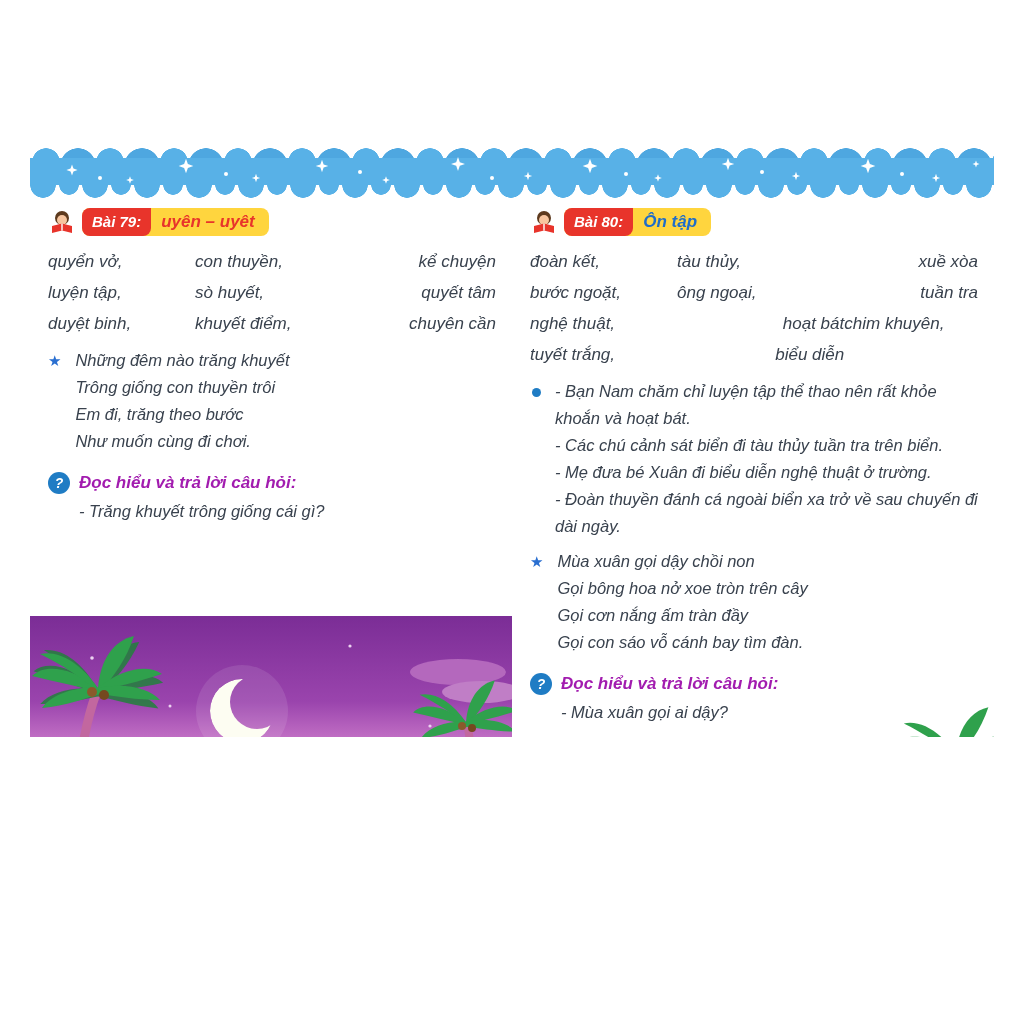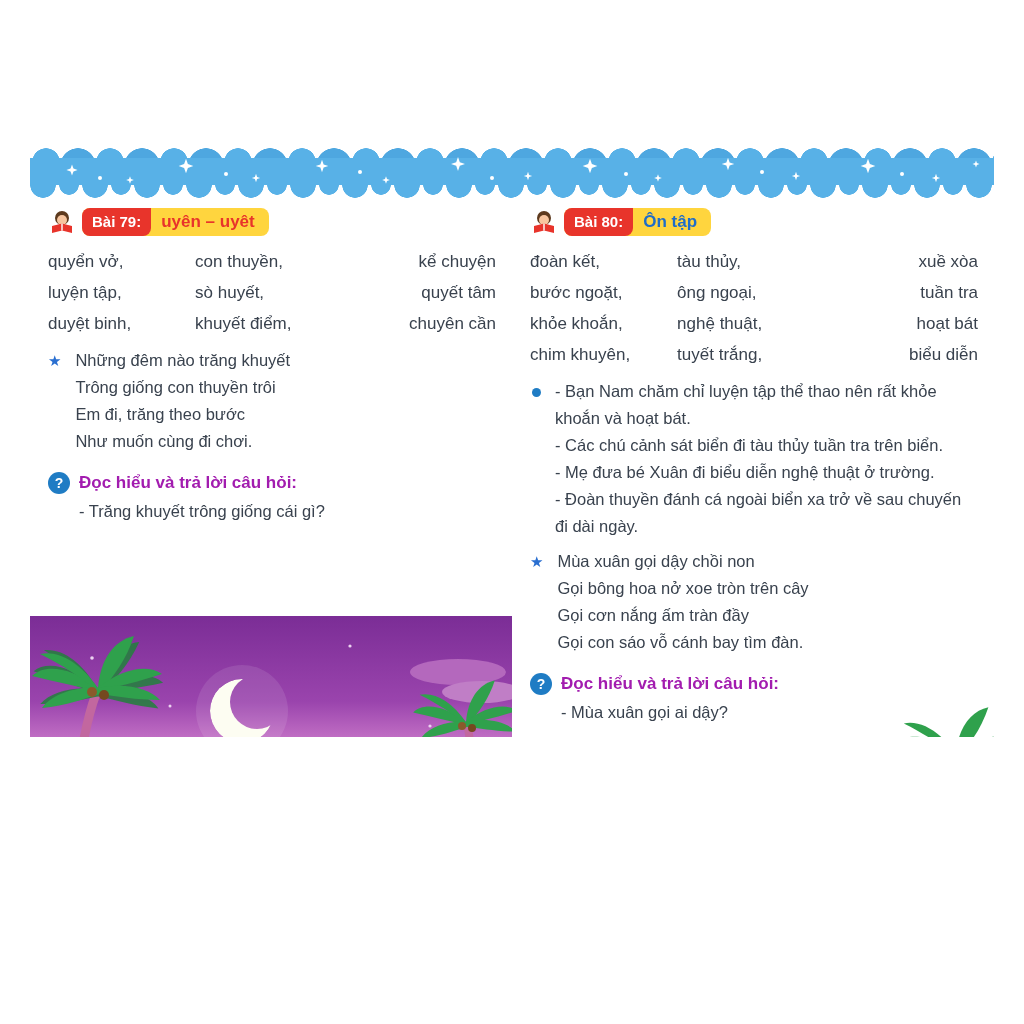--- a/index.html
+++ b/index.html
@@ -1,17 +1,17 @@
 <!DOCTYPE html>
 <html><head>
 <meta charset="utf-8">
 <style>
   html,body{margin:0;padding:0;background:#fff;}
   .stage{position:relative;width:1024px;height:737px;background:#ffffff;overflow:hidden;
-         font-family:"Liberation Sans","DejaVu Sans",sans-serif;color:#39424e;}
+         font-family:"Liberation Sans","DejaVu Sans",sans-serif;color:#39424e;font-style:italic;}
   .spread{position:absolute;left:30px;top:148px;width:964px;height:760px;background:#fff;}
 
   
   .cloudband{position:absolute;top:0;left:0;width:964px;height:50px;}
   .cb-top{position:absolute;top:0;left:0;right:0;height:14px;
     background-image:
       radial-gradient(circle 14px at 16px 14px,#58b1e7 13.5px,transparent 14px),
       radial-gradient(circle 18px at 48px 18px,#4ea7e0 17.5px,transparent 18px);
     background-size:64px 14px;background-repeat:repeat-x;}
   .cb-body{position:absolute;top:10px;left:0;right:0;height:27px;background:#58b1e7;}
@@ -239,21 +239,20 @@
         </div>
       </div>
 
       <div class="words">
         <span class="c1">đoàn kết,</span>
         <span class="c2">tàu thủy,</span>
         <span class="c3">xuề xòa</span>
         <span class="c1">bước ngoặt,</span>
         <span class="c2">ông ngoại,</span>
         <span class="c3">tuần tra</span>
-        <span class="c1">khỏe khoắn,</span>
         <span class="c2">nghệ thuật,</span>
         <span class="c3">hoạt bát</span>
         <span class="c1">chim khuyên,</span>
         <span class="c2">tuyết trắng,</span>
         <span class="c3">biểu diễn</span>
       </div>
 
       <div class="bullet-block">
         <span class="dot"></span>
         <div class="lines">

